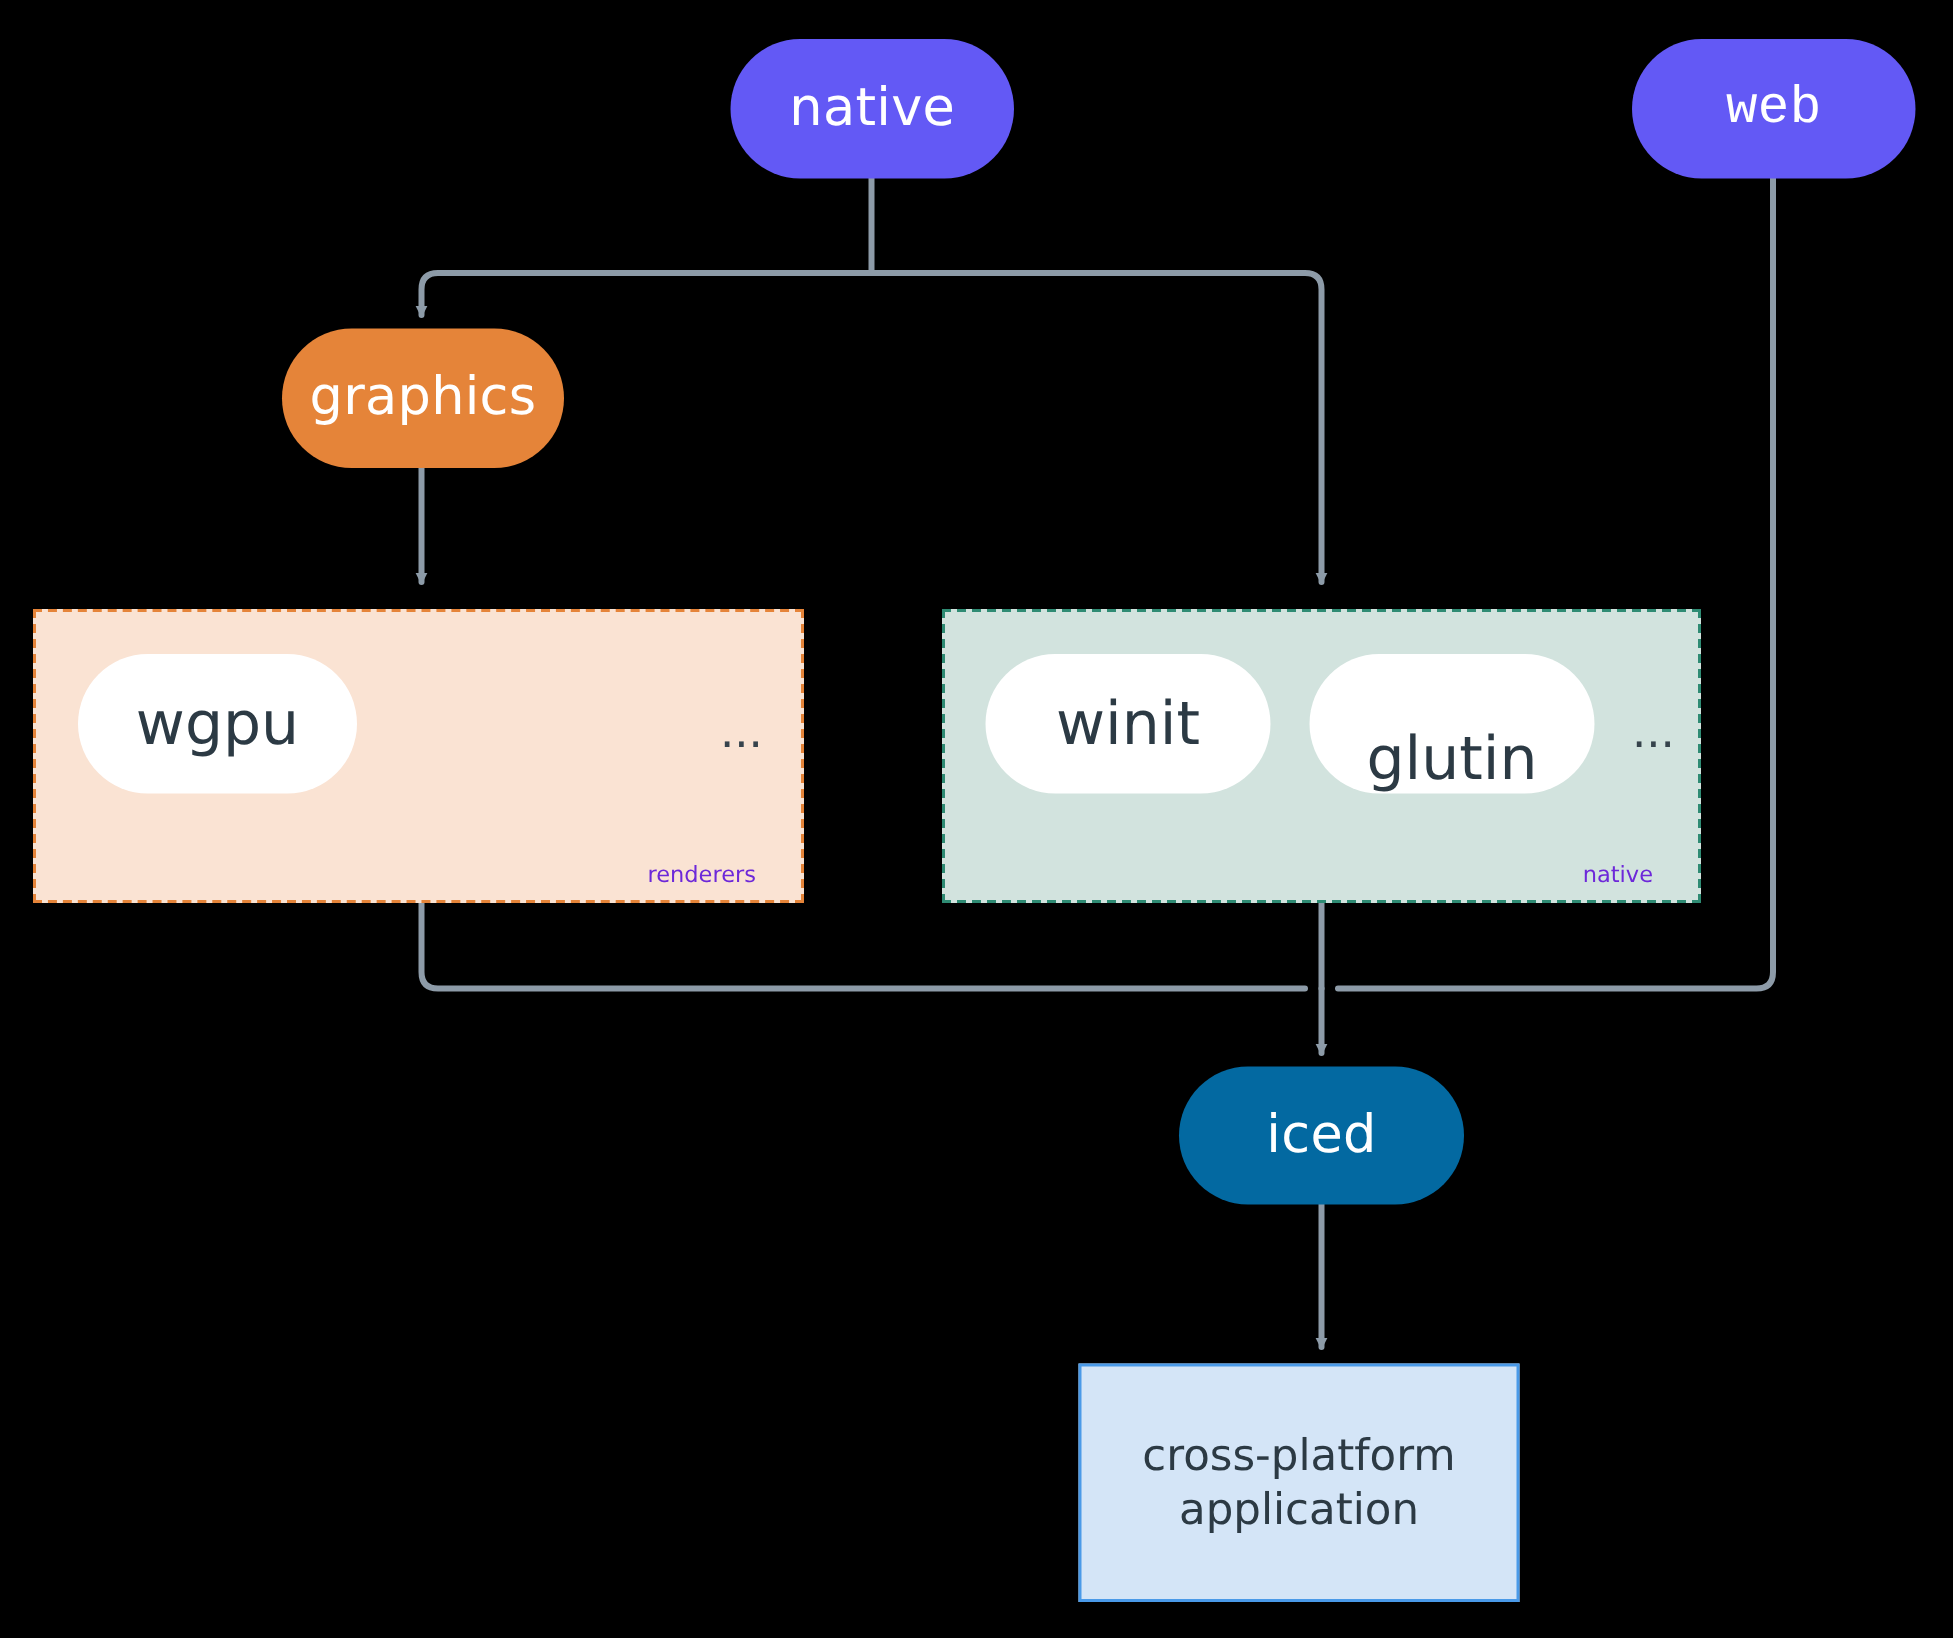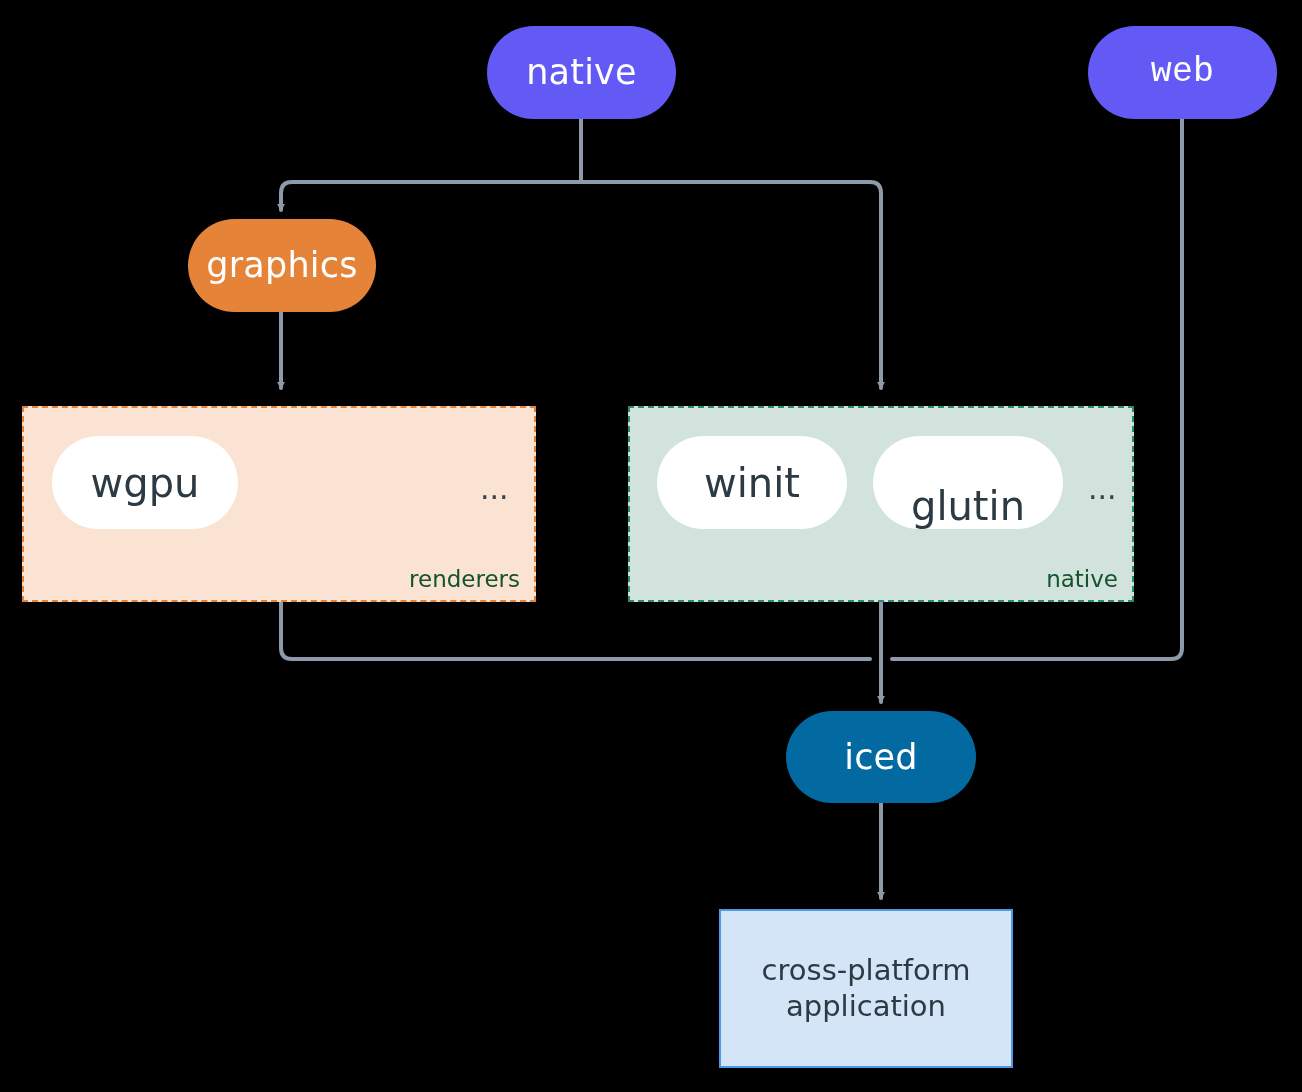--- a/index.html
+++ b/index.html
@@ -53,24 +53,24 @@
   .group.renderers {
     background: #FAE3D3;
     border: 2px dashed #E58439;
   }
   .group.shells {
     background: #D2E3DE;
     border: 2px dashed #2E8B73;
   }
   .group-label {
     position: absolute;
-    right: 14px;
+    right: 30px;
     bottom: 8px;
-    font-size: 23px;
-    color: #14532d;
+    font-size: 15px;
+    color: #6d28d9;
     white-space: nowrap;
   }
   
   .inner-pill {
     position: absolute;
     display: flex;
     align-items: center;
     justify-content: center;
     background: #ffffff;
     border-radius: 999px;

